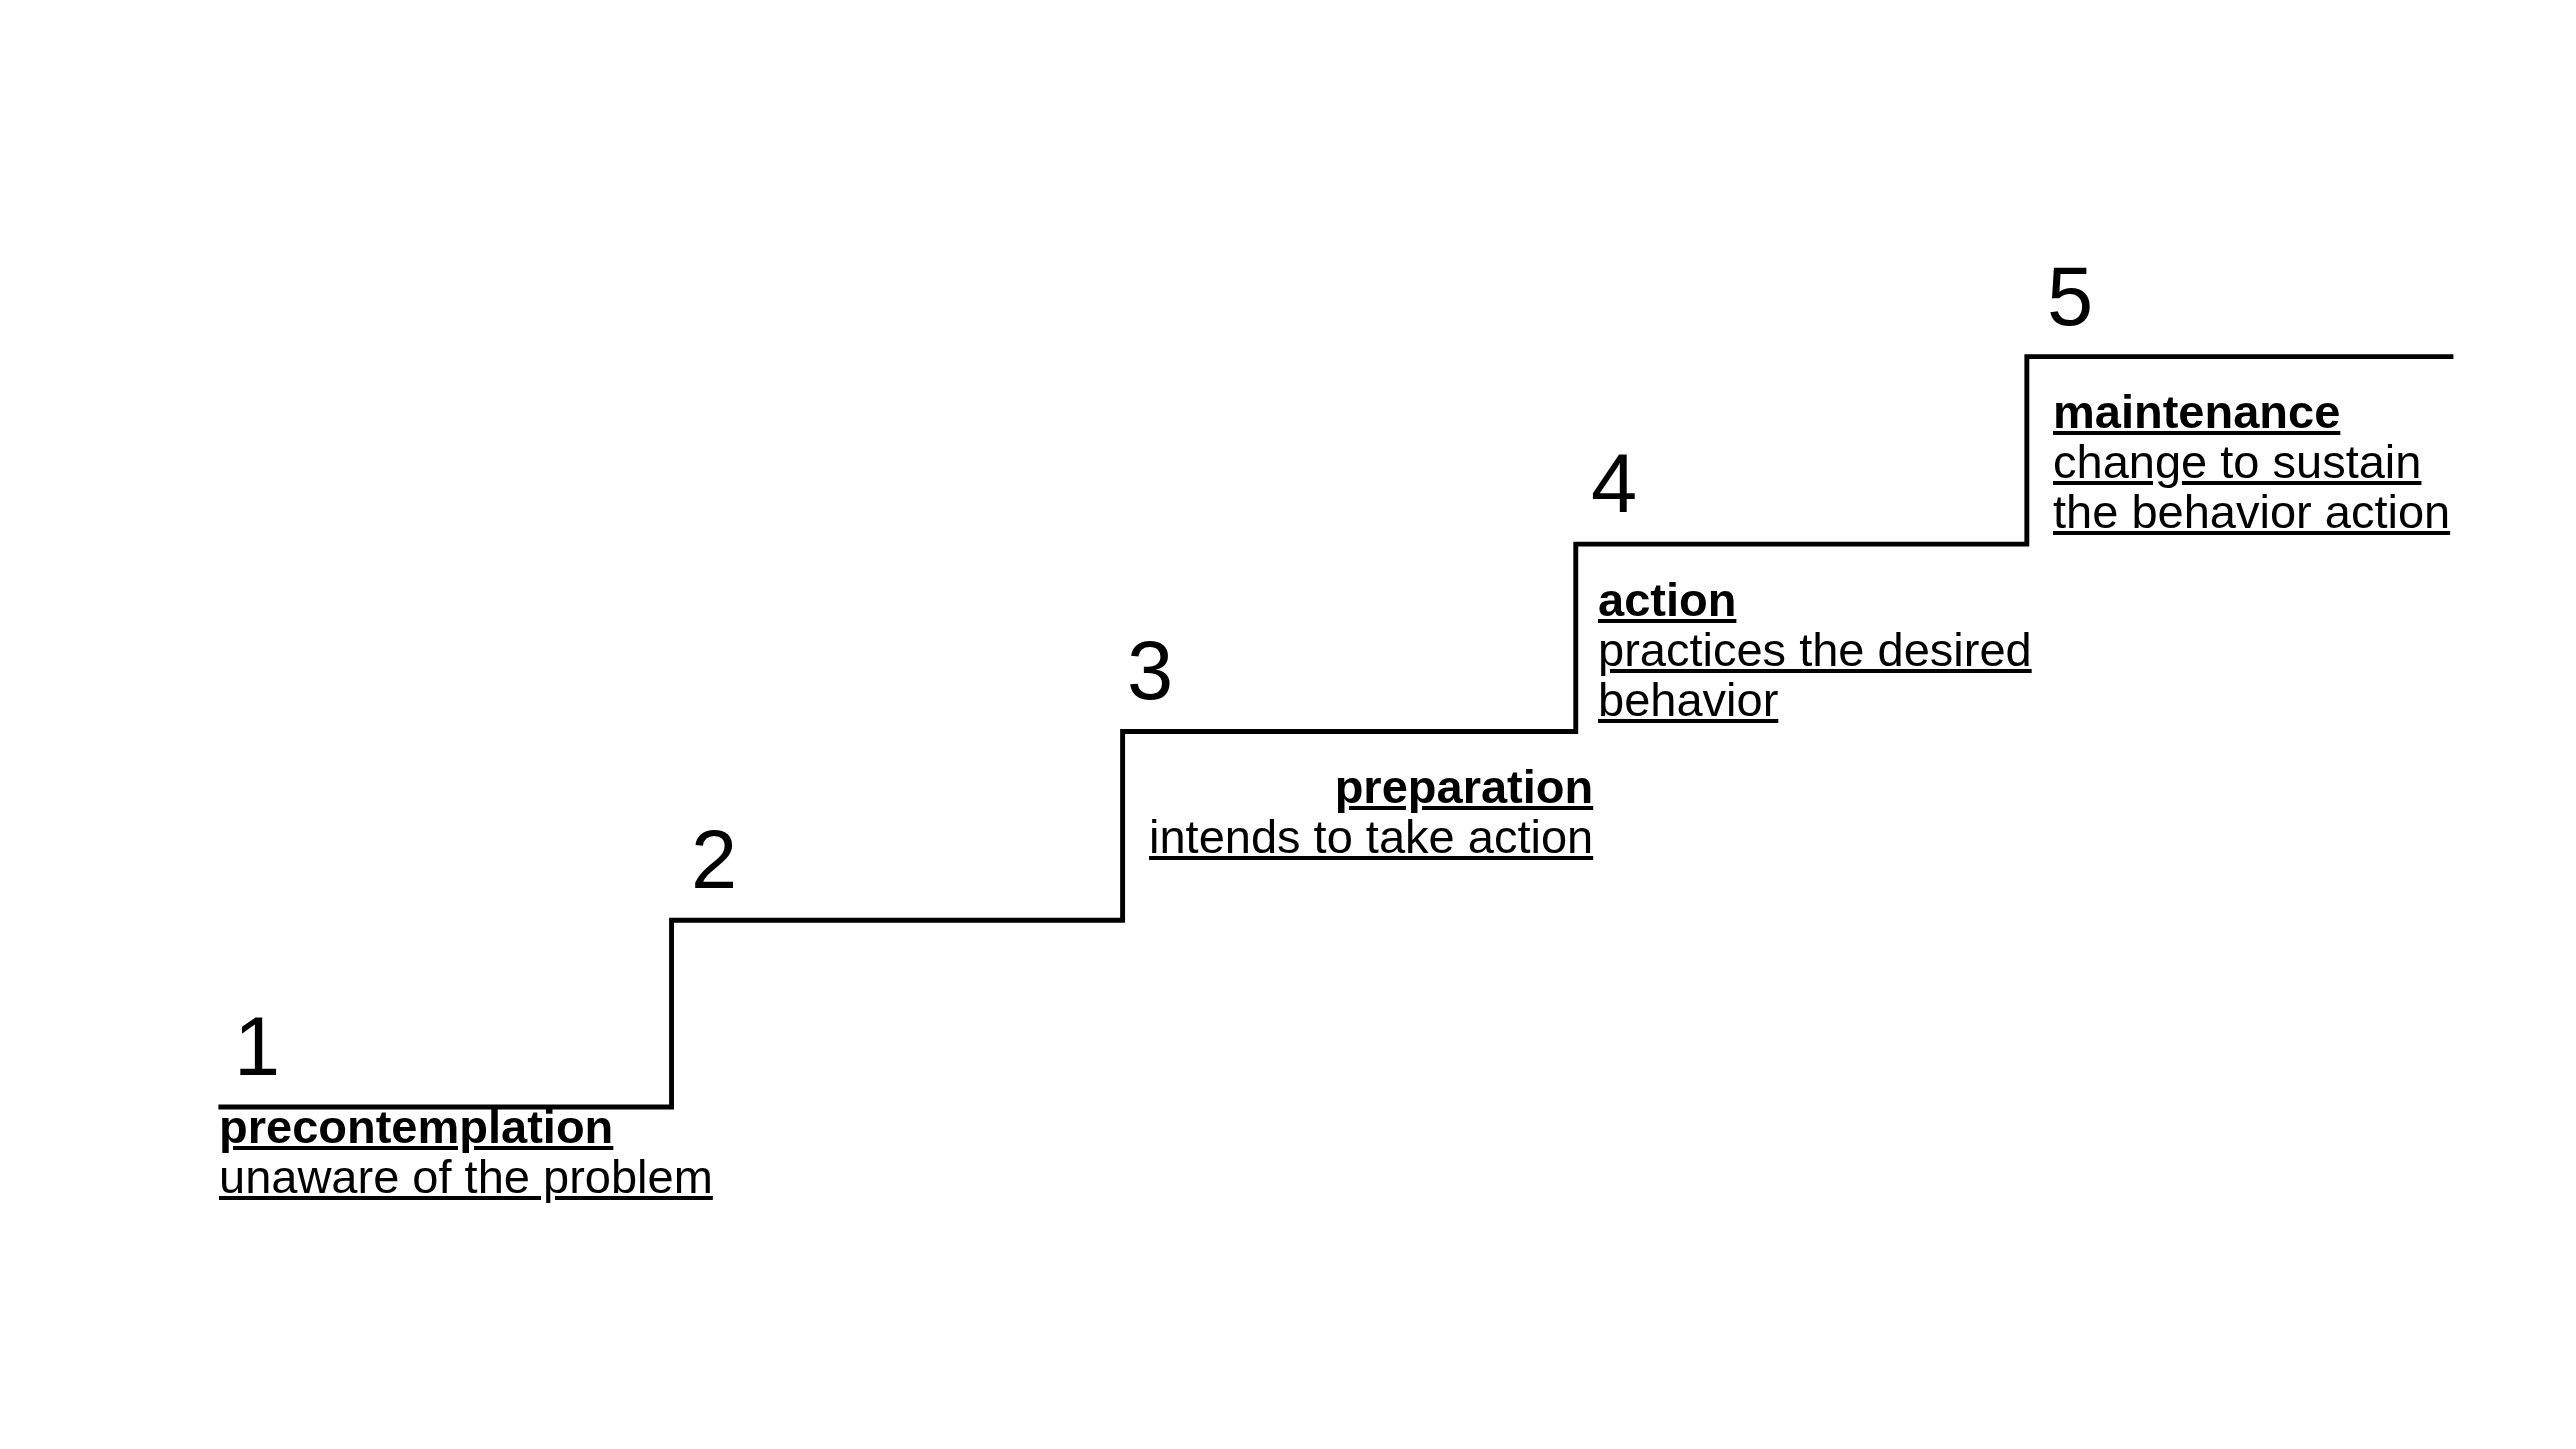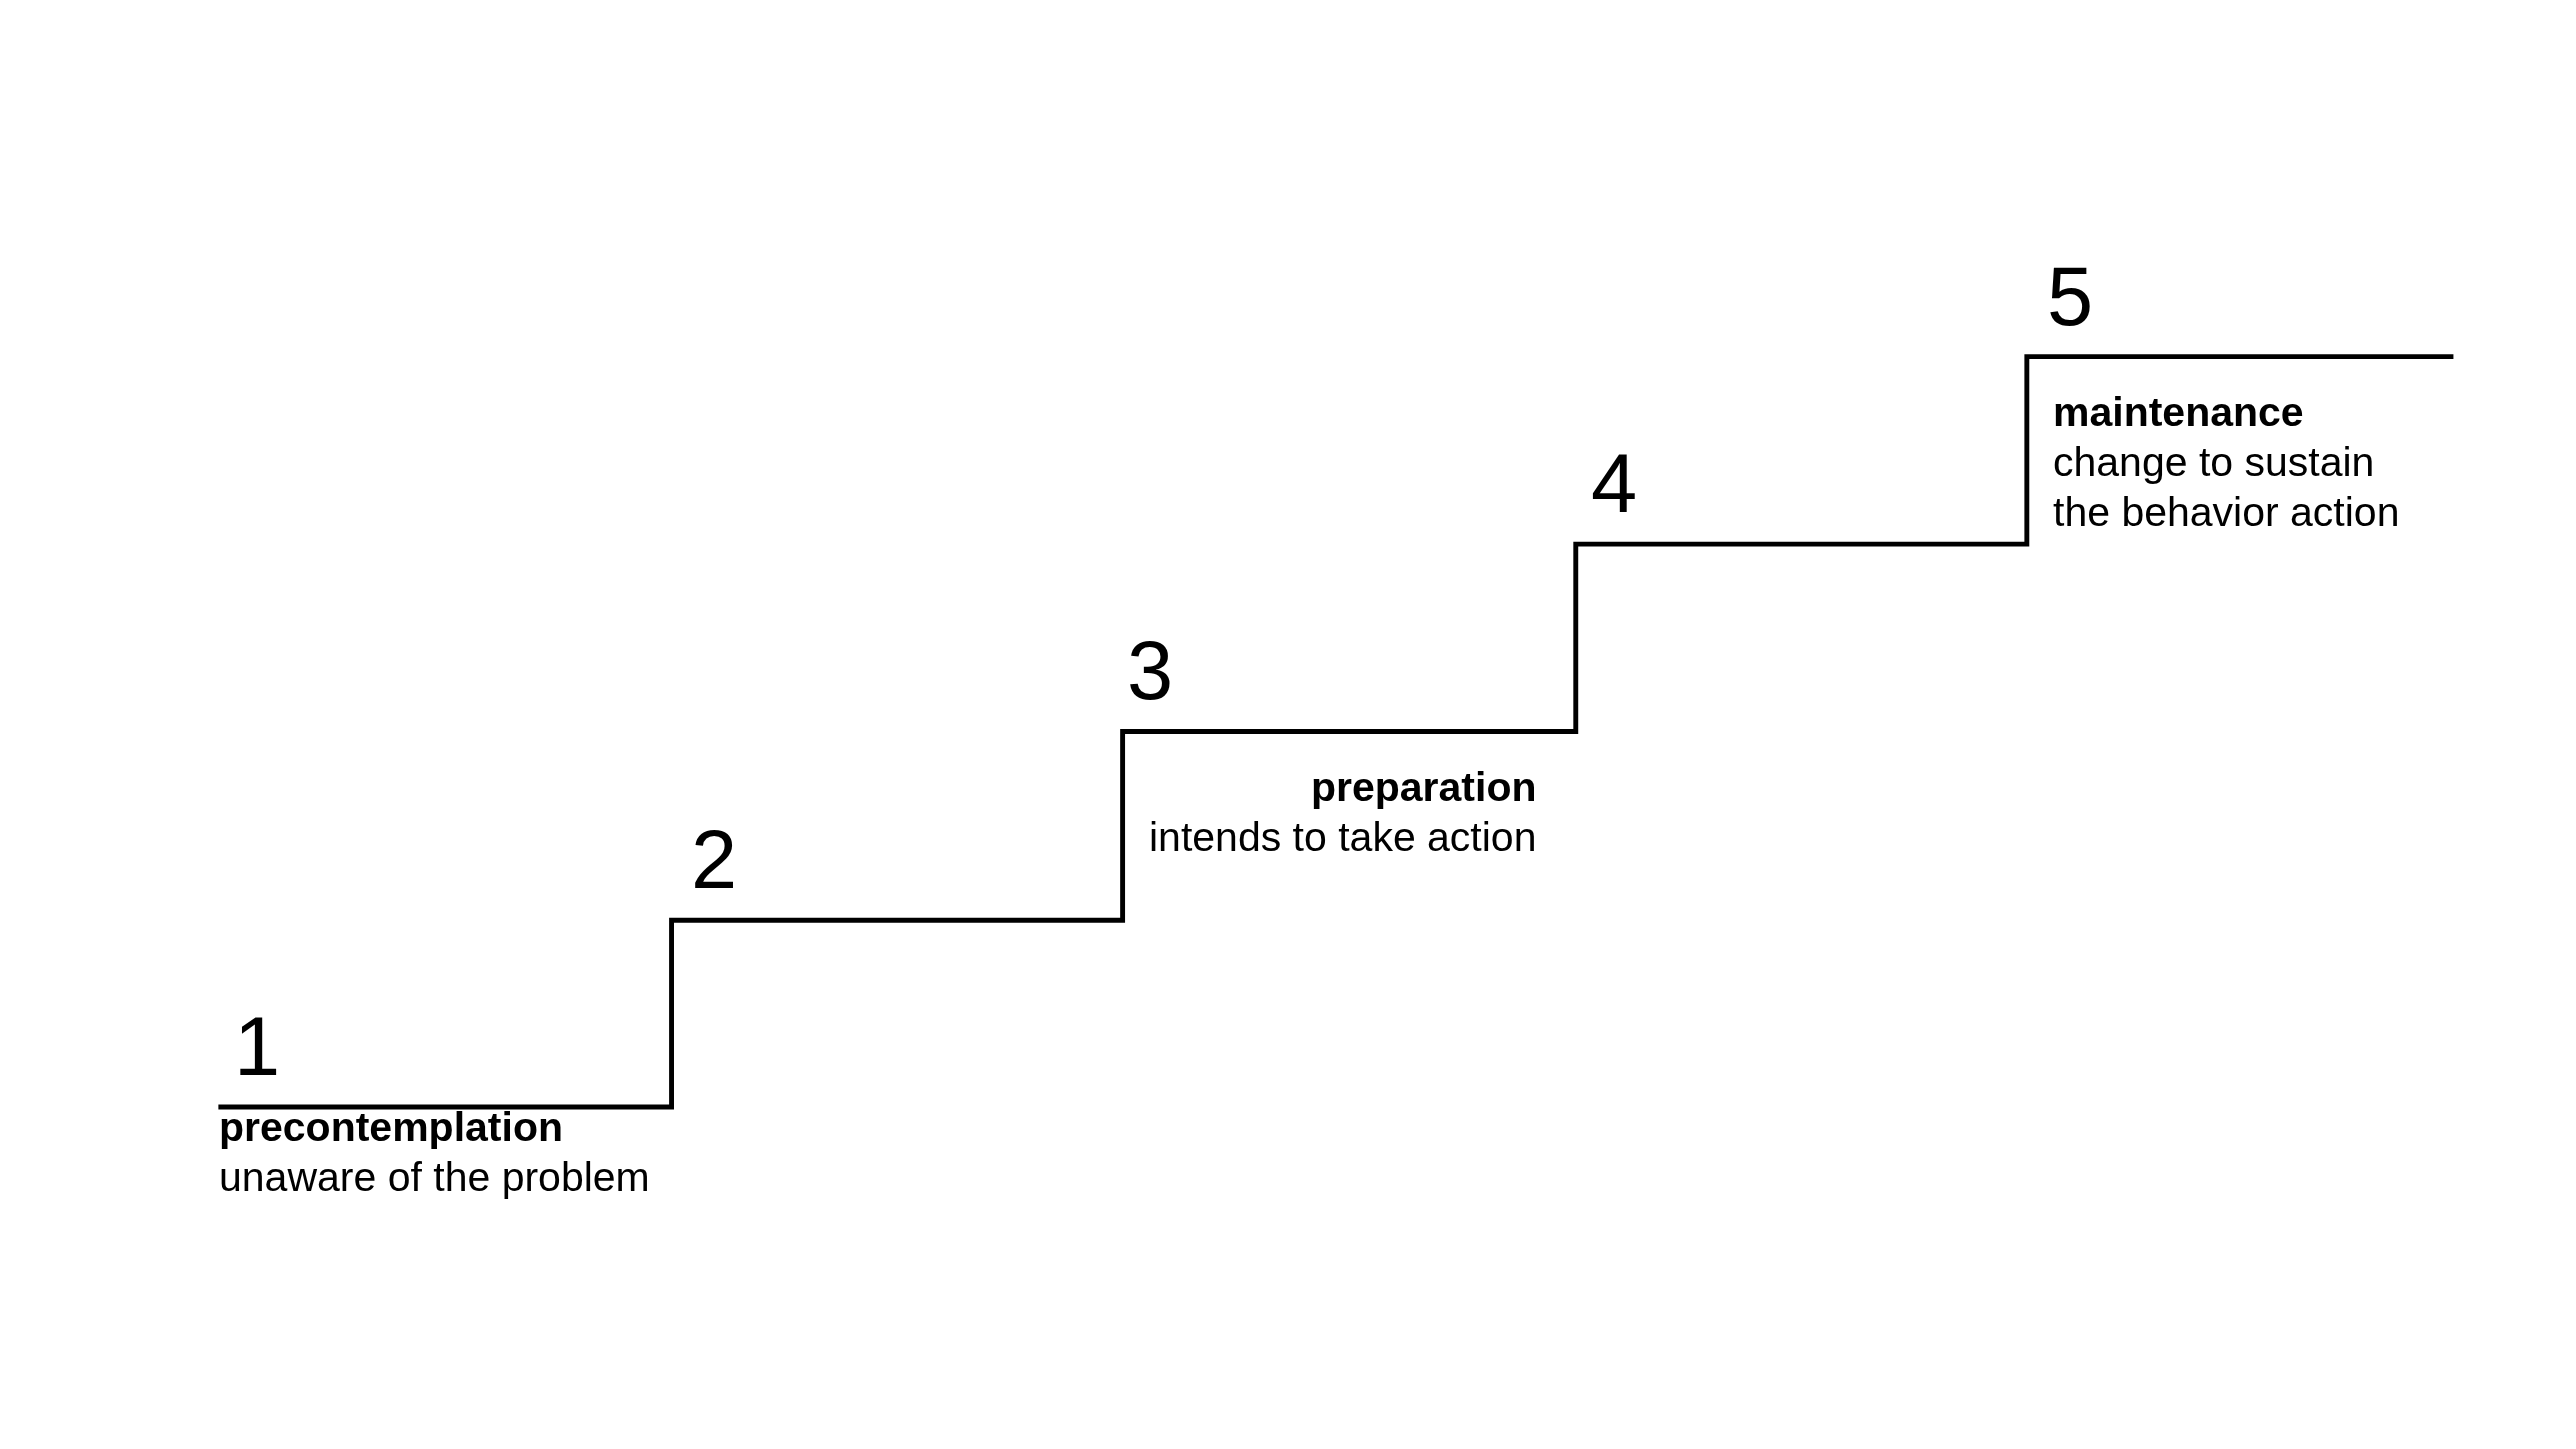--- a/index.html
+++ b/index.html
@@ -26,23 +26,24 @@
   }
   .num {
     position: absolute;
     font-size: 83px;
     line-height: 83px;
     font-weight: 400;
     white-space: nowrap;
   }
   .label {
     position: absolute;
-    font-size: 41px;
+    font-size: 47px;
     line-height: 50px;
     white-space: nowrap;
+    text-decoration: underline;
   }
   .label .title {
     font-weight: 700;
   }
   .label .desc {
     font-weight: 400;
   }
   
   #num1 { left: 234px;  top: 1005px; }
   #lbl1 { left: 219px;  top: 1102px; }
@@ -72,20 +73,25 @@
 
   <div class="num" id="num2">2</div>
 
   <div class="num" id="num3">3</div>
   <div class="label" id="lbl3">
     <div class="title">preparation</div>
     <div class="desc">intends to take action</div>
   </div>
 
   <div class="num" id="num4">4</div>
+  <div class="label" id="lbl4">
+    <div class="title">action</div>
+    <div class="desc">practices the desired</div>
+    <div class="desc">behavior</div>
+  </div>
 
   <div class="num" id="num5">5</div>
   <div class="label" id="lbl5">
     <div class="title">maintenance</div>
     <div class="desc">change to sustain</div>
     <div class="desc">the behavior action</div>
   </div>
 
 </div>
 

